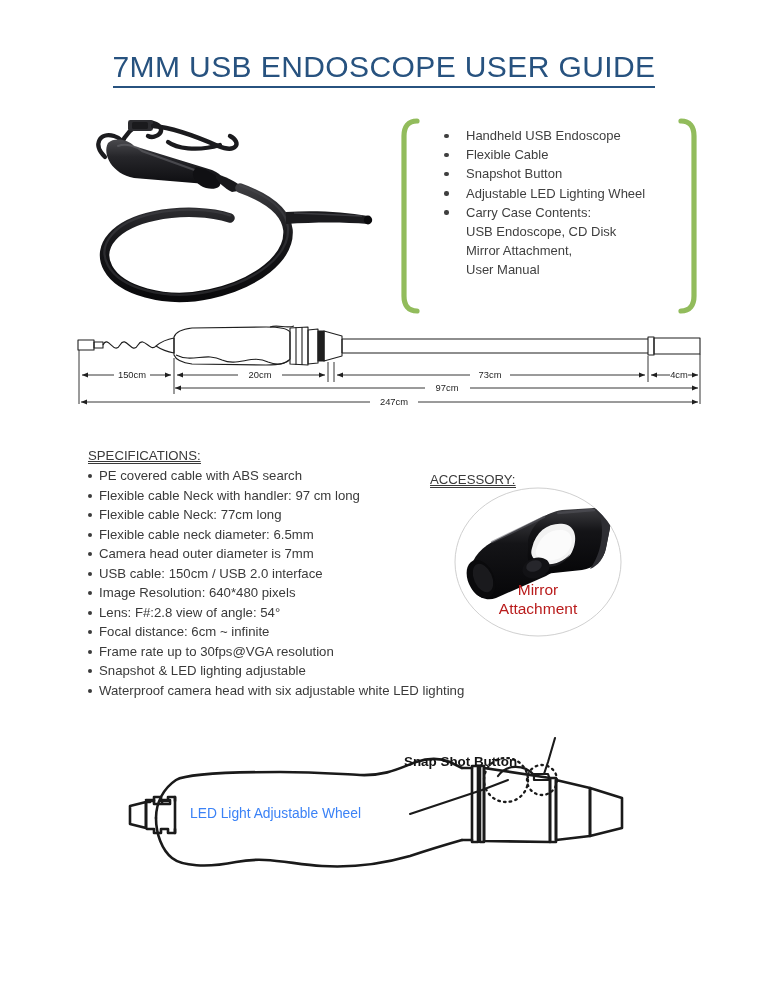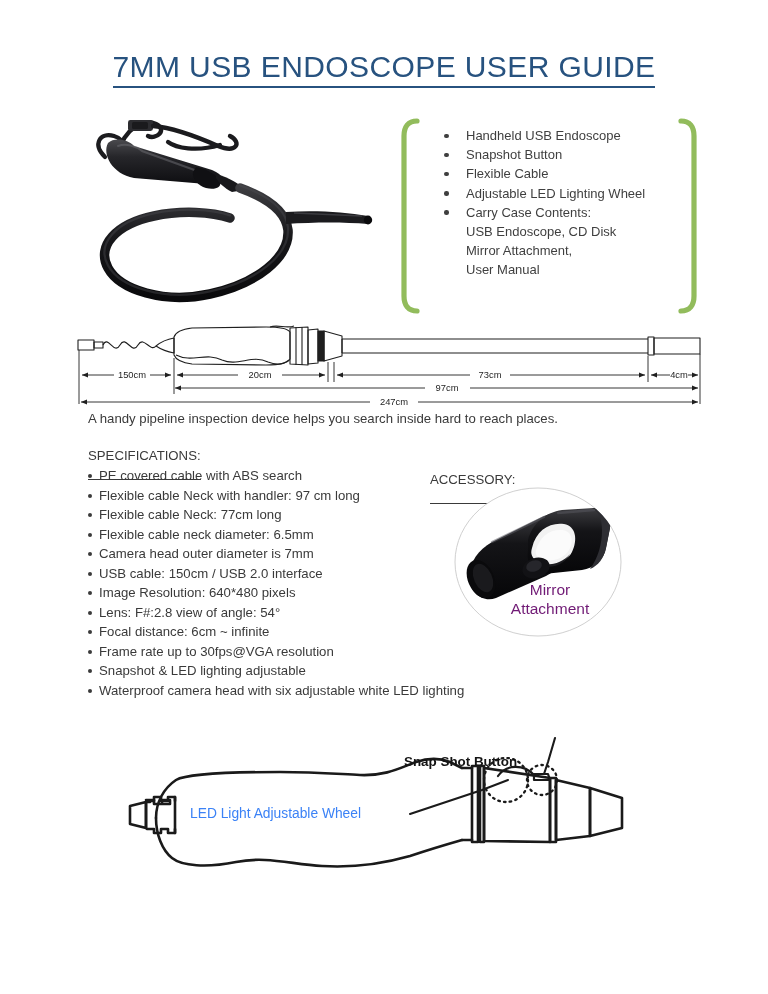--- a/index.html
+++ b/index.html
@@ -116,21 +116,22 @@
 
   
   .sec-head {
     position: absolute;
     font-size: 13.2px;
     color: #3a3a3a;
     white-space: nowrap;
   }
   .sec-head .u {
     border-bottom: 1px solid #3a3a3a;
-    padding-bottom: 16px;
+    padding-bottom: 0;
+    text-decoration: underline;
   }
   .sec-head.spec { left: 88px; top: 448px; }
   .sec-head.acc  { left: 430px; top: 472px; }
 
   
   .spec-list {
     position: absolute;
     left: 88px;
     top: 466px;
     width: 540px;
@@ -160,27 +161,27 @@
   
   .accessory {
     position: absolute;
     left: 452px;
     top: 486px;
     width: 172px;
     height: 152px;
   }
   .acc-caption {
     position: absolute;
-    left: 464px;
+    left: 452px;
     top: 580px;
     width: 172px;
     text-align: center;
     font-size: 15.5px;
     line-height: 19px;
-    color: #701a75;
+    color: #b91c1c;
     pointer-events: none;
   }
 
   
   .callout-diagram {
     position: absolute;
     left: 110px;
     top: 718px;
     width: 532px;
     height: 172px;
@@ -266,22 +267,22 @@
         <path d="M19 3 C10 3 6 9 6 18 L6 178 C6 187 10 193 19 193" fill="none" stroke="#92bc5c" stroke-width="5.2" stroke-linecap="round"></path>
       </svg>
     </div>
     <div class="bracket right">
       <svg viewBox="0 0 22 196" width="22" height="196" xmlns="http://www.w3.org/2000/svg">
         <path d="M3 3 C12 3 16 9 16 18 L16 178 C16 187 12 193 3 193" fill="none" stroke="#92bc5c" stroke-width="5.2" stroke-linecap="round"></path>
       </svg>
     </div>
     <ul class="feature-list">
       <li class="bulleted"><span>Handheld USB Endoscope</span></li>
+      <li class="bulleted"><span>Flexible Cable</span></li>
       <li class="bulleted"><span>Snapshot Button</span></li>
-      <li class="bulleted"><span>Flexible Cable</span></li>
       <li class="bulleted"><span>Adjustable LED Lighting Wheel</span></li>
       <li class="bulleted"><span>Carry Case Contents:</span></li>
       <li><span>USB Endoscope, CD Disk</span></li>
       <li><span>Mirror Attachment,</span></li>
       <li><span>User Manual</span></li>
     </ul>
   </div>
 
   <div class="dim-drawing">
     <svg viewBox="0 0 642 88" width="642" height="88" xmlns="http://www.w3.org/2000/svg" font-family="Liberation Sans, sans-serif">
@@ -362,21 +363,20 @@
         <text x="62" y="56">150cm</text>
         <text x="190" y="56">20cm</text>
         <text x="420" y="56">73cm</text>
         <text x="609" y="56">4cm</text>
         <text x="377" y="69">97cm</text>
         <text x="324" y="83">247cm</text>
       </g>
     </svg>
   </div>
 
-  <div class="tagline">A handy pipeline inspection device helps you search inside hard to reach places.</div>
 
   <div class="sec-head spec">
     <span class="u">SPECIFICATIONS:</span>
   </div>
   <div class="sec-head acc">
     <span class="u">ACCESSORY:</span>
   </div>
 
   <ul class="spec-list">
     <li><span>PE covered cable with ABS search</span></li>

